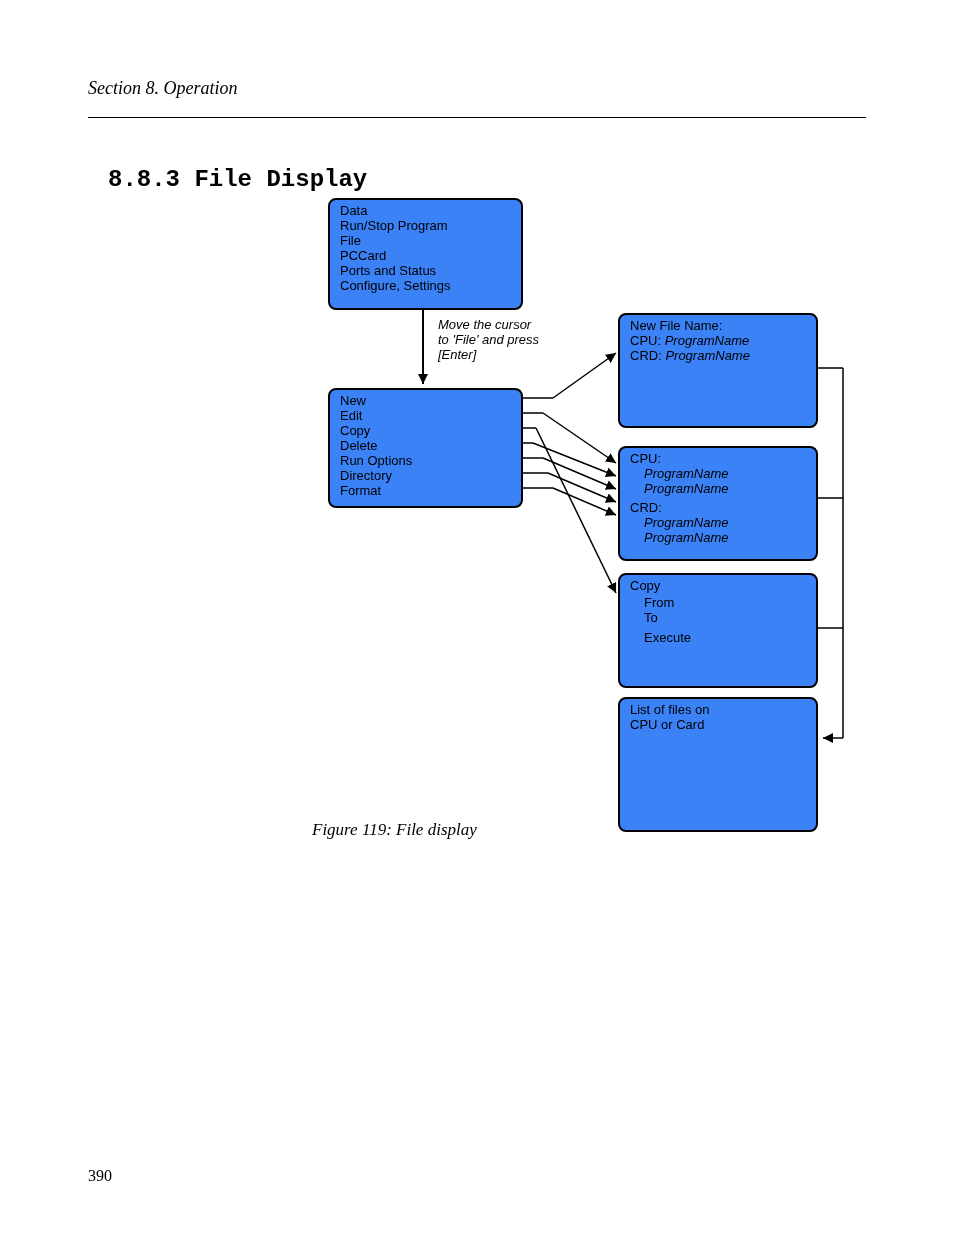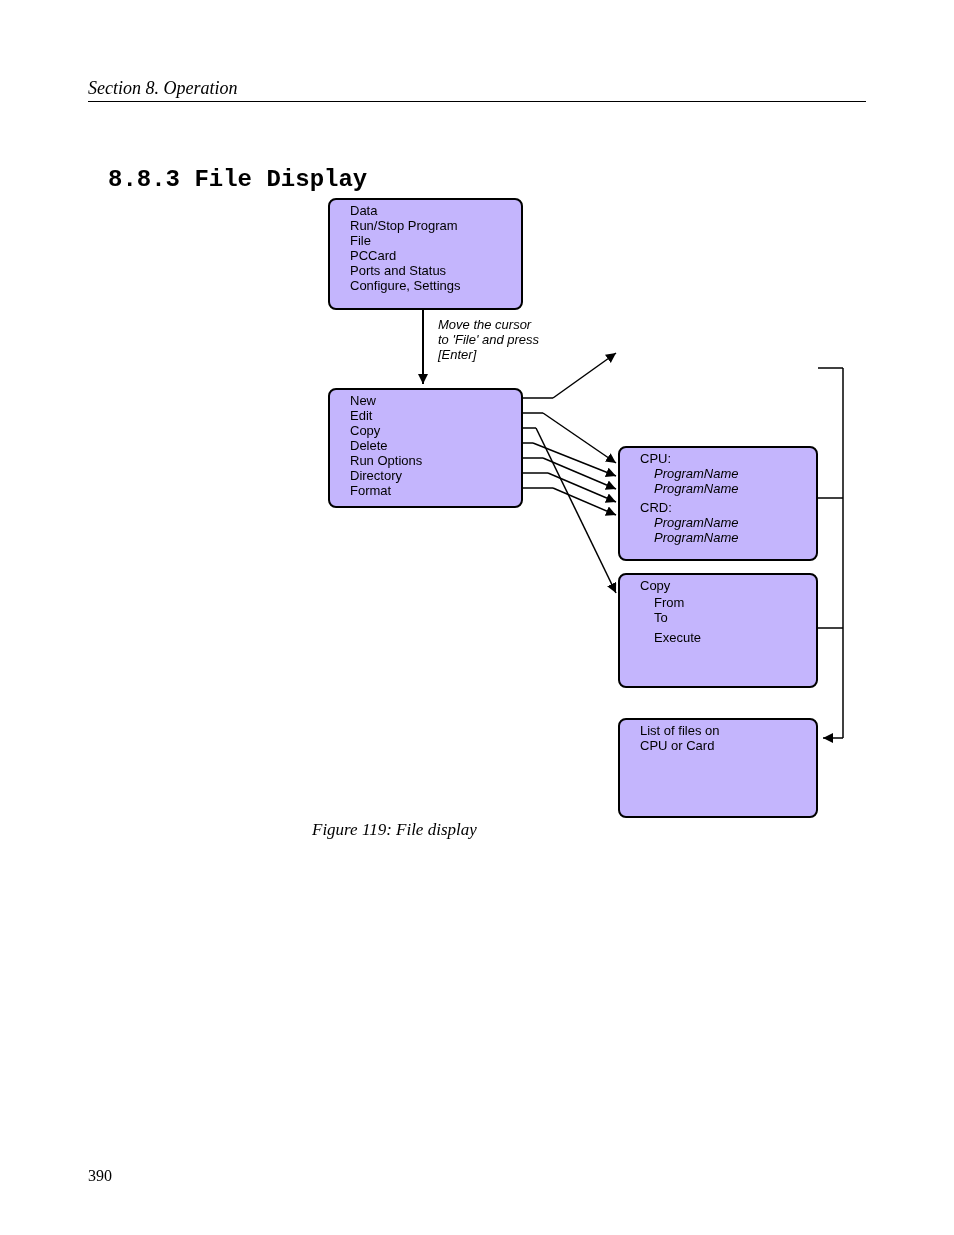--- a/index.html
+++ b/index.html
@@ -1,20 +1,20 @@
 <!DOCTYPE html>
 <html><head>
 <meta charset="utf-8">
 <style>
   html,body{margin:0;padding:0;background:#fff;font-family:"Times New Roman",Times,serif;color:#000}
   .page{position:relative;width:954px;height:1235px;margin:0 auto;background:#fff}
-  .hdr{position:absolute;left:88px;top:78px;right:88px;font-style:italic;font-size:18px;border-bottom:1.5px solid #000;padding-bottom:2px}
+  .hdr{position:absolute;left:88px;top:78px;right:88px;font-style:italic;font-size:18px;border-bottom:1.5px solid #000;padding-bottom:18px}
   .section-title{position:absolute;left:108px;top:166px;font-family:Liberation Mono, monospace;font-weight:bold;font-size:24px}
   .diagram{position:absolute;left:328px;top:198px;width:540px;height:620px;font-family:Arial,Helvetica,sans-serif;font-size:13px;line-height:1.15}
-  .box{position:absolute;background:#c4b5fd;border:2px solid #000;border-radius:8px;padding:4px 20px;box-sizing:border-box}
+  .box{position:absolute;background:#3b82f6;border:2px solid #000;border-radius:8px;padding:4px 10px;box-sizing:border-box}
   .caption{position:absolute;left:312px;top:820px;font-style:italic;font-size:17px}
   .pnum{position:absolute;left:88px;bottom:50px;font-size:16px}
   svg{position:absolute;left:0;top:0;pointer-events:none}
   .it{font-style:italic}
   .ind{padding-left:14px}
 </style>
 </head>
 <body>
 
 <div class="page">
@@ -78,39 +78,44 @@
     <div class="box" style="left:0;top:190px;width:195px;height:120px">
       <div>New</div>
       <div>Edit</div>
       <div>Copy</div>
       <div>Delete</div>
       <div>Run Options</div>
       <div>Directory</div>
       <div>Format</div>
     </div>
 
+    <div class="box" style="left:290px;top:115px;width:200px;height:115px">
+      <div>New File Name:</div>
+      <div><span>CPU:  </span><span class="it">ProgramName</span></div>
+      <div><span>CRD:  </span><span class="it">ProgramName</span></div>
+    </div>
 
     <div class="box" style="left:290px;top:248px;width:200px;height:115px">
       <div>CPU:</div>
       <div class="it ind">ProgramName</div>
       <div class="it ind">ProgramName</div>
       <div style="height:4px"></div>
       <div>CRD:</div>
       <div class="it ind">ProgramName</div>
       <div class="it ind">ProgramName</div>
     </div>
 
     <div class="box" style="left:290px;top:375px;width:200px;height:115px">
       <div>Copy</div>
       <div class="ind" style="margin-top:2px">From</div>
       <div class="ind" style="">To</div>
       <div class="ind" style="margin-top:5px">Execute</div>
     </div>
 
-    <div class="box" style="left:290px;top:520px;width:200px;height:100px">
+    <div class="box" style="left:290px;top:499px;width:200px;height:135px">
       <div>List of files on</div>
       <div>CPU or Card</div>
     </div>
 
   </div>
 
   <div class="caption">Figure 119: File display</div>
   <div class="pnum">390</div>
 </div>
 

